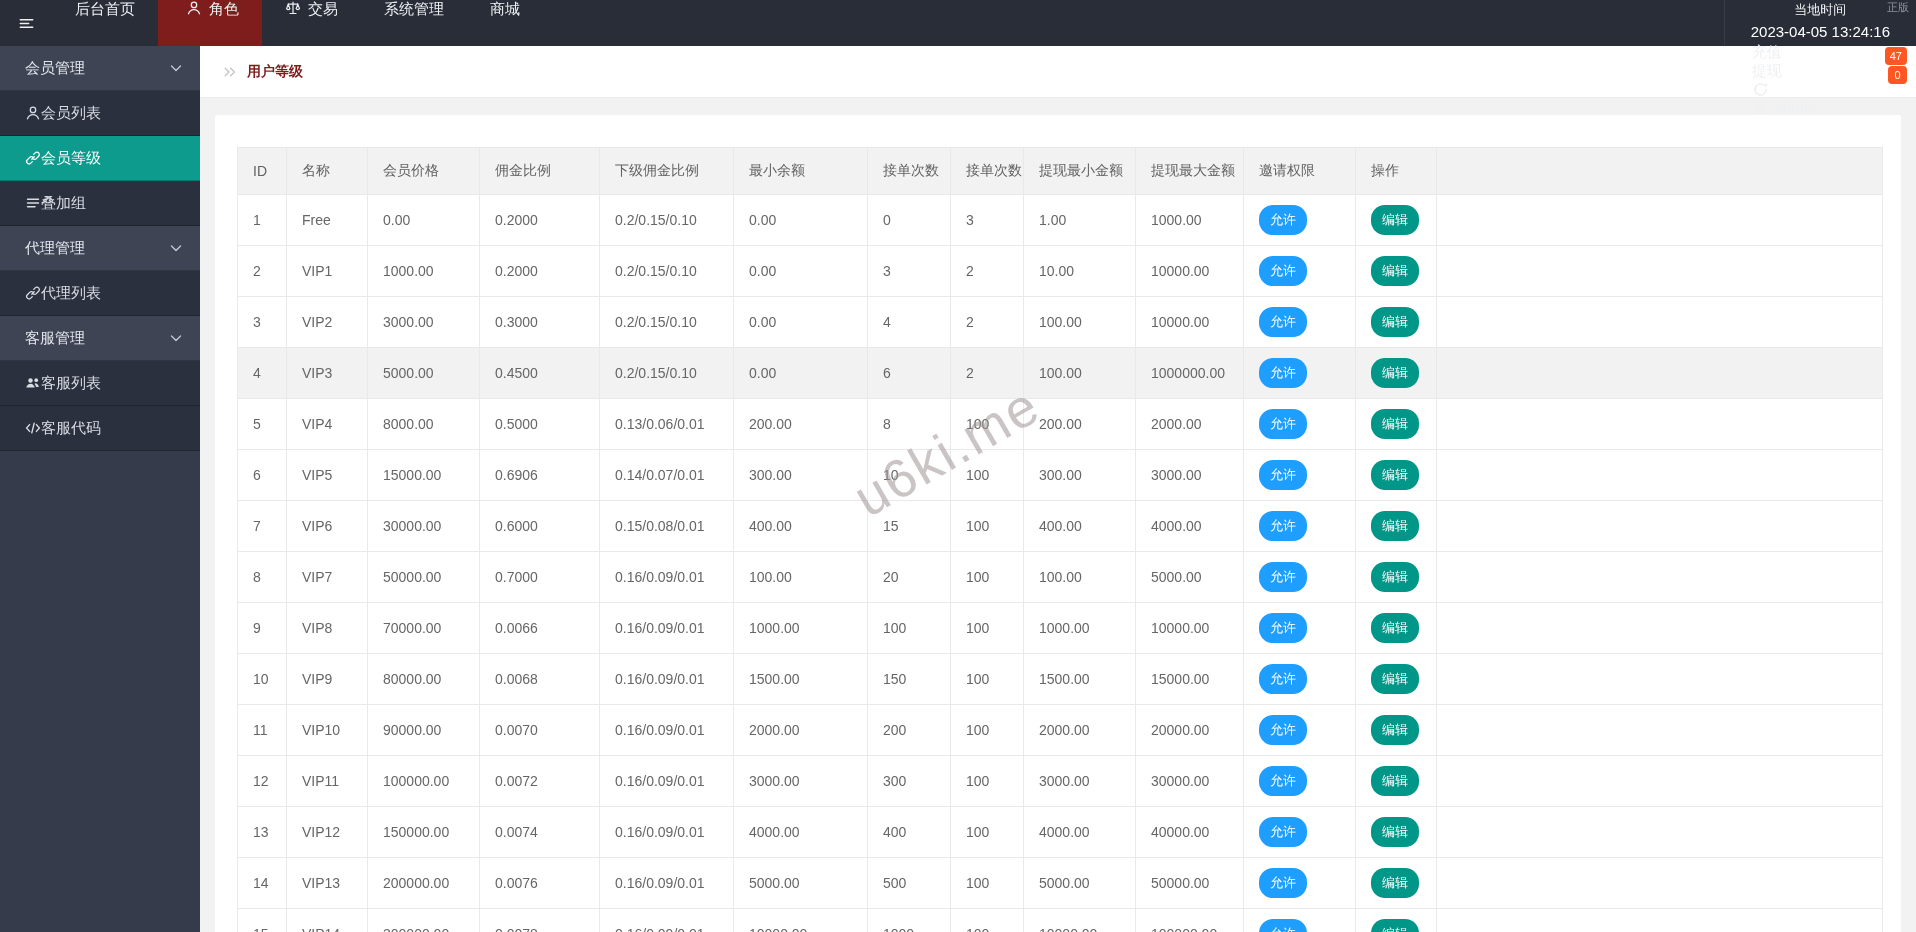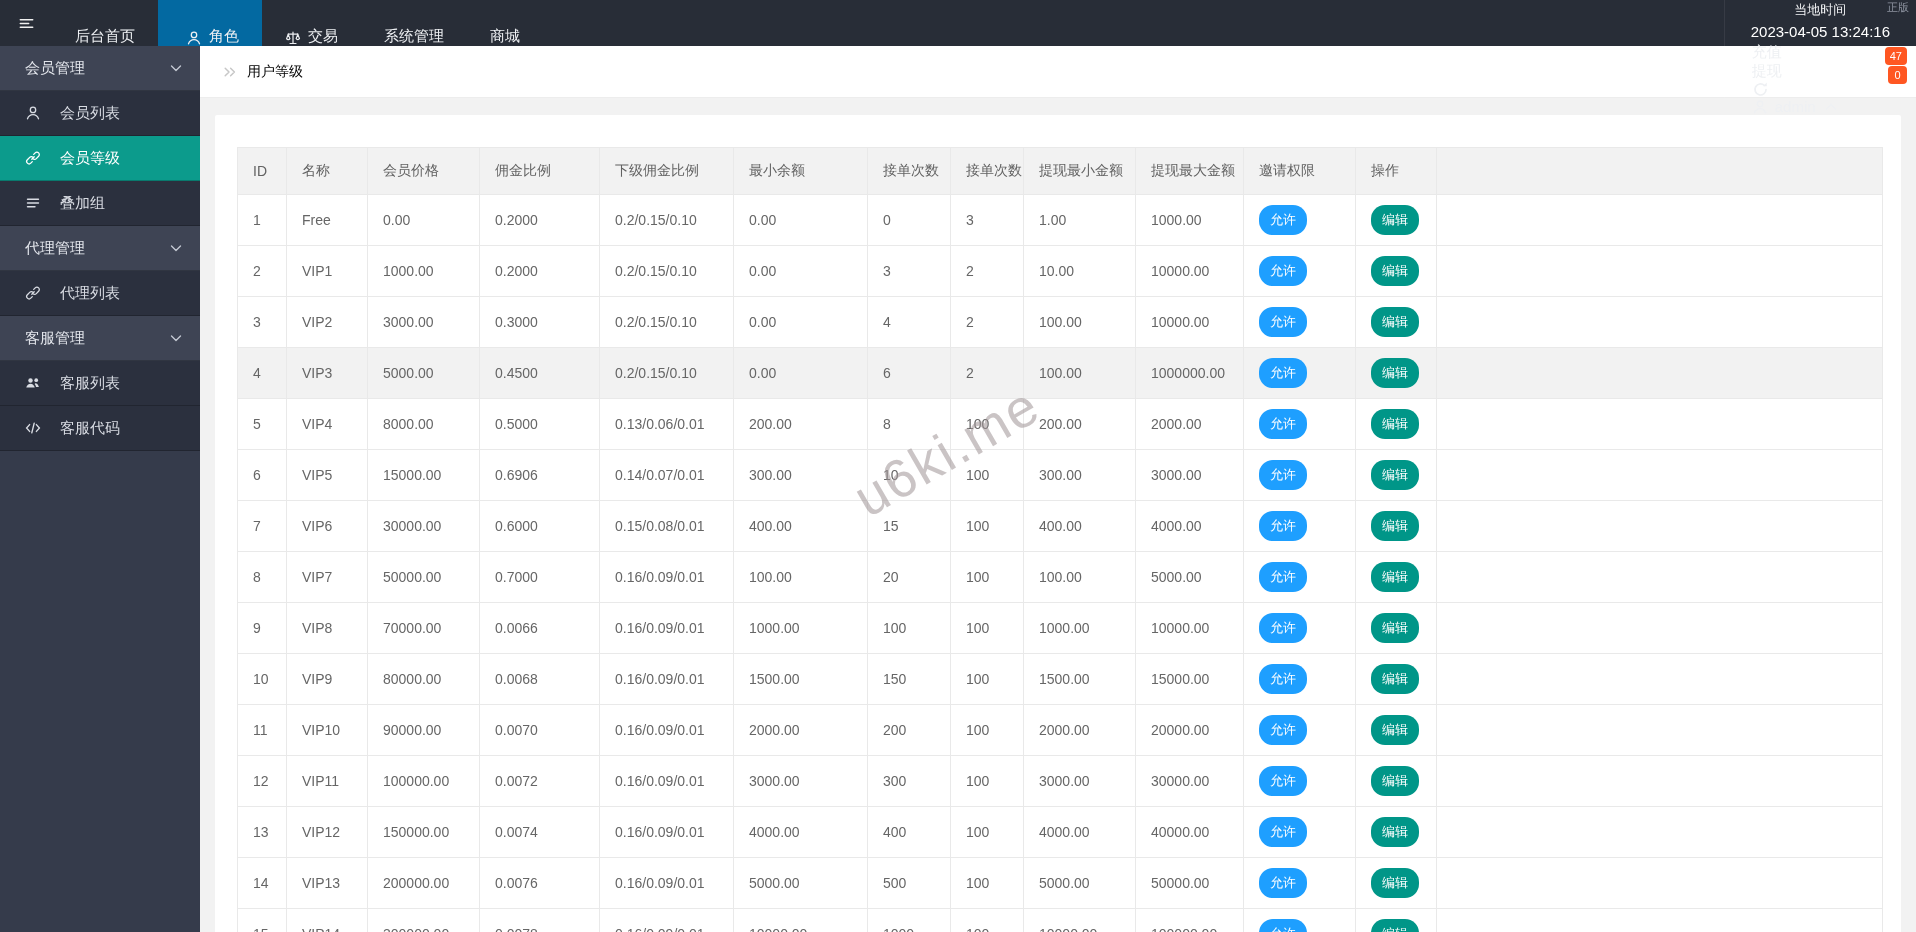--- a/index.html
+++ b/index.html
@@ -9,52 +9,52 @@
 
   
   .topbar { position:absolute; top:0; left:0; width:1916px; height:46px;
     background:#282d37; color:#fff; display:flex; align-items:stretch; z-index:20; }
   .logo { width:200px; display:flex; align-items:center; justify-content:center;
     font-size:20px; font-weight:bold; color:#fff; letter-spacing:.5px; }
   .logo sup { font-size:11px; font-weight:bold; margin-left:3px; transform:translateY(-4px); }
   .hamburger { width:52px; display:flex; align-items:center; justify-content:center;
     cursor:pointer; color:#f0f0f0; }
   .topnav { display:flex; align-items:stretch; }
-  .nav-item { display:flex; align-items:flex-end; gap:7px; padding:0 23px; font-size:15px;
+  .nav-item { display:flex; align-items:flex-start; gap:7px; padding:0 23px; font-size:15px;
     color:#eef0f3; cursor:pointer; }
-  .nav-item.active { background:#0369a1;padding-left:28px; }
+  .nav-item.active { background:#7f1d1d;padding-left:28px; }
   .topbar-right { margin-left:auto; display:flex; align-items:stretch;flex-direction:column; }
   .time-block { display:flex; flex-direction:column; justify-content:center; align-items:center;
     padding:0 26px; border-left:1px solid rgba(255,255,255,.07); line-height:1.55; }
   .time-label { font-size:13px; color:#f2f3f5; }
   .time-value { font-size:15px; color:#fff; }
   .top-action { position:relative; display:flex; align-items:center; gap:7px; padding:0 27px;
     font-size:15px; color:#eef0f3; cursor:pointer; border-left:1px solid rgba(255,255,255,.07); }
   .badge { position:absolute; top:4px; right:9px; min-width:19px; height:18px; padding:0 5px;
     background:#ff5722; border-radius:4px; color:#fff; font-size:11px; line-height:18px;
     text-align:center; }
   .corner { position:absolute; top:2px; right:7px; font-size:11px; color:#8d93a0; line-height:1; }
 
   
   .sidebar { position:absolute; top:46px; left:0; width:200px; bottom:0;
     background:#353b4b; z-index:10; }
-  .side-item { height:45px; display:flex; align-items:center; gap:19px;
+  .side-item { height:45px; display:flex; align-items:center; gap:0;
     padding:0 16px 0 25px; font-size:15px; cursor:pointer;
     border-bottom:1px solid rgba(0,0,0,.22); }
   .side-group { background:#3e4454; color:#e3e6ec; }
   .side-child { background:#2b303e; color:#d9dce3; }
   .side-child.active { background:#0c9b8c; color:#fff;align-items:center; }
   .side-item .chev { margin-left:auto; color:#c3c8d2; }
 
   
   .breadcrumb-bar { position:absolute; left:200px; top:46px; right:0; height:52px;
     background:#fff; display:flex; align-items:center; gap:9px; padding-left:22px;
     border-bottom:1px solid #ededed; z-index:5; }
   .bc-icon { color:#c7c7c7; }
-  .bc-title { font-size:14px; color:#000000; }
+  .bc-title { font-size:14px; color:#7f1d1d;font-weight:bold; }
 
   
   .main { position:absolute; left:200px; top:98px; right:0; bottom:0; background:#f2f2f2; }
   .card { position:absolute; left:15px; top:17px; width:1686px; height:1200px;
     background:#fff; border-radius:2px; padding:32px 22px 0 22px; }
 
   table { border-collapse:collapse; table-layout:fixed; width:1645px; }
   th,td { border:1px solid #e9e9e9; padding:0 15px; font-size:14px; color:#666;
     text-align:left; overflow:hidden; white-space:nowrap; }
   th { background:#f2f2f2; height:47px; font-weight:normal; color:#626262; }

